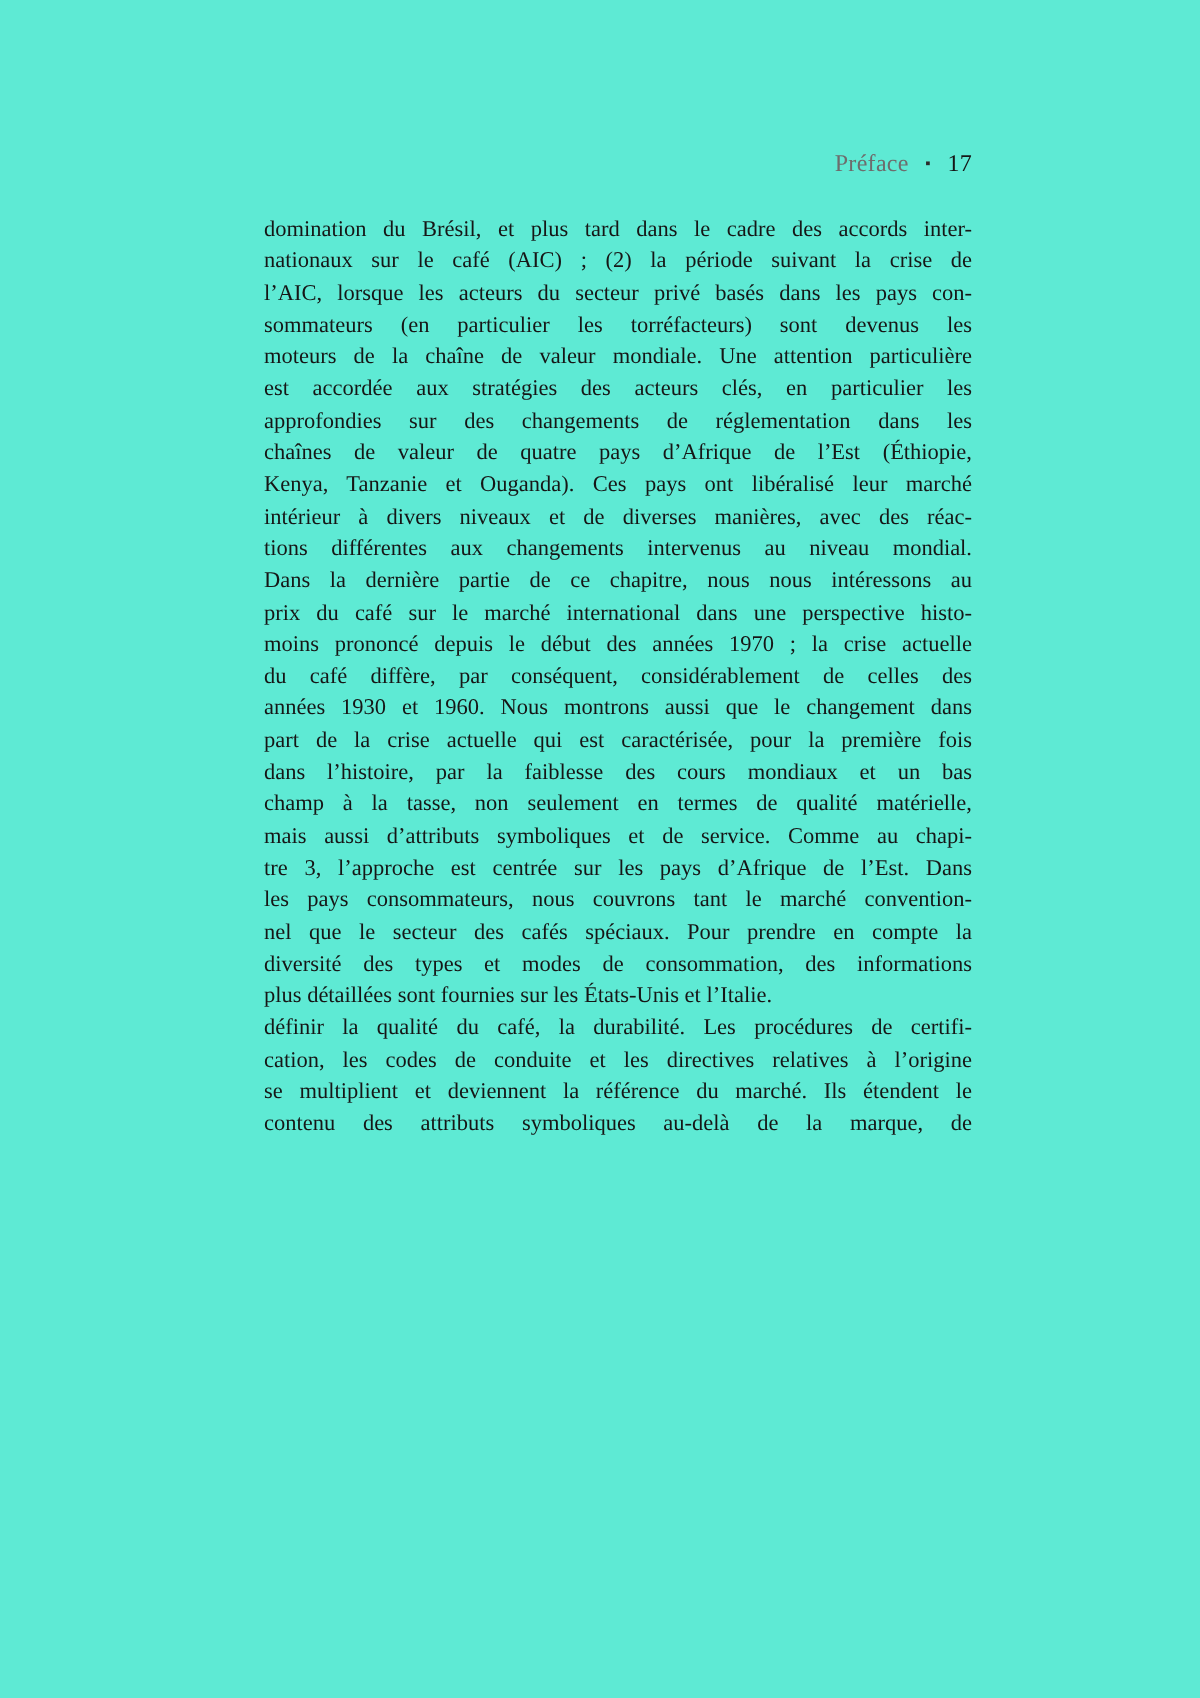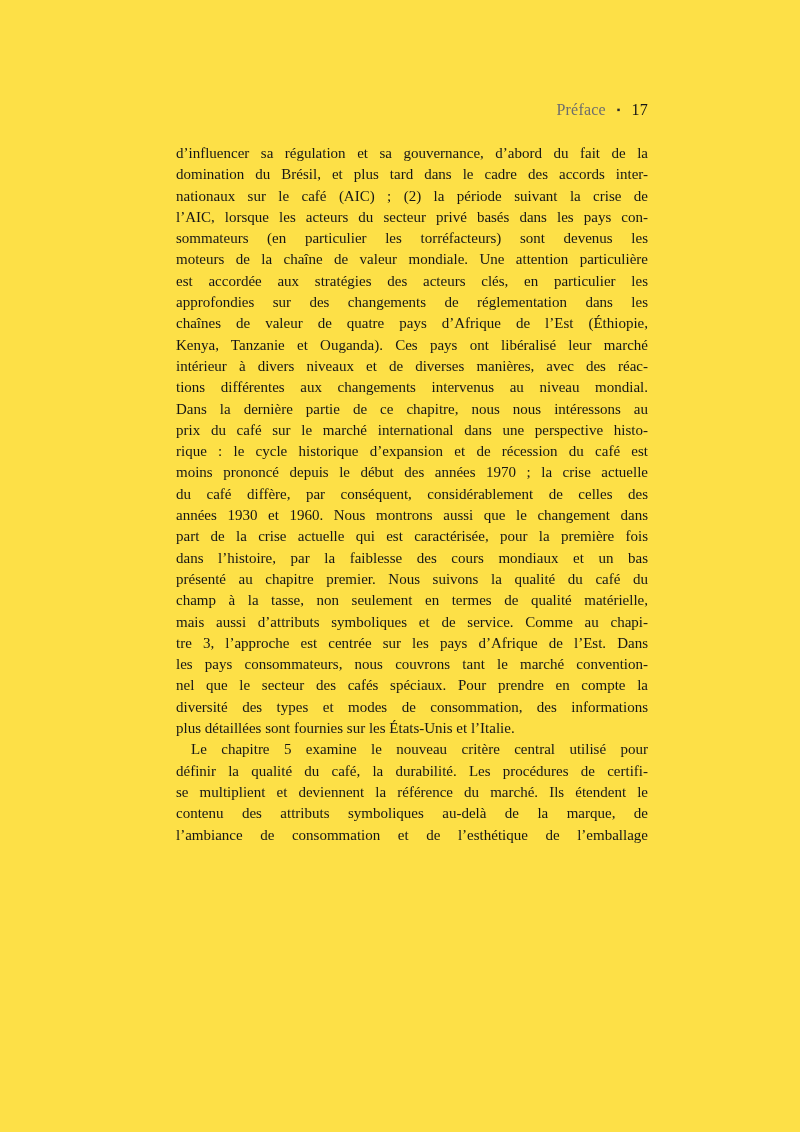--- a/index.html
+++ b/index.html
@@ -4,21 +4,21 @@
 <style>
   html, body {
     margin: 0;
     padding: 0;
     background: #ffffff;
   }
   .page {
     position: relative;
     width: 800px;
     height: 1132px;
-    background: #fde047;
+    background: #5eead4;
     overflow: hidden;
     font-family: "Liberation Serif", "DejaVu Serif", serif;
     color: #161616;
   }
   .content {
     position: absolute;
     left: 176px;
     top: 0;
     width: 472px;
   }
@@ -70,54 +70,50 @@
 
 <div class="page">
   <div class="content">
 
     <div class="running-header">
       <span class="running-title">Préface</span><span class="sep-bullet">▪</span><span class="page-number">17</span>
     </div>
 
     <div class="textblock">
         <div class="paragraph">
-          <div class="line">d’influencer sa régulation et sa gouvernance, d’abord du fait de la</div>
           <div class="line">domination du Brésil, et plus tard dans le cadre des accords inter-</div>
           <div class="line">nationaux sur le café (AIC) ; (2) la période suivant la crise de</div>
           <div class="line">l’AIC, lorsque les acteurs du secteur privé basés dans les pays con-</div>
           <div class="line">sommateurs (en particulier les torréfacteurs) sont devenus les</div>
           <div class="line">moteurs de la chaîne de valeur mondiale. Une attention particulière</div>
           <div class="line">est accordée aux stratégies des acteurs clés, en particulier les</div>
           <div class="line">approfondies sur des changements de réglementation dans les</div>
           <div class="line">chaînes de valeur de quatre pays d’Afrique de l’Est (Éthiopie,</div>
           <div class="line">Kenya, Tanzanie et Ouganda). Ces pays ont libéralisé leur marché</div>
           <div class="line">intérieur à divers niveaux et de diverses manières, avec des réac-</div>
           <div class="line">tions différentes aux changements intervenus au niveau mondial.</div>
           <div class="line">Dans la dernière partie de ce chapitre, nous nous intéressons au</div>
           <div class="line">prix du café sur le marché international dans une perspective histo-</div>
-          <div class="line">rique : le cycle historique d’expansion et de récession du café est</div>
           <div class="line">moins prononcé depuis le début des années 1970 ; la crise actuelle</div>
           <div class="line">du café diffère, par conséquent, considérablement de celles des</div>
           <div class="line">années 1930 et 1960. Nous montrons aussi que le changement dans</div>
           <div class="line">part de la crise actuelle qui est caractérisée, pour la première fois</div>
           <div class="line">dans l’histoire, par la faiblesse des cours mondiaux et un bas</div>
         </div>
         <div class="paragraph">
-          <div class="line">présenté au chapitre premier. Nous suivons la qualité du café du</div>
           <div class="line">champ à la tasse, non seulement en termes de qualité matérielle,</div>
           <div class="line">mais aussi d’attributs symboliques et de service. Comme au chapi-</div>
           <div class="line">tre 3, l’approche est centrée sur les pays d’Afrique de l’Est. Dans</div>
           <div class="line">les pays consommateurs, nous couvrons tant le marché convention-</div>
           <div class="line">nel que le secteur des cafés spéciaux. Pour prendre en compte la</div>
           <div class="line">diversité des types et modes de consommation, des informations</div>
           <div class="line lastline">plus détaillées sont fournies sur les États-Unis et l’Italie.</div>
         </div>
         <div class="paragraph">
-          <div class="line indent">Le chapitre 5 examine le nouveau critère central utilisé pour</div>
           <div class="line">définir la qualité du café, la durabilité. Les procédures de certifi-</div>
+          <div class="line">cation, les codes de conduite et les directives relatives à l’origine</div>
           <div class="line">se multiplient et deviennent la référence du marché. Ils étendent le</div>
           <div class="line">contenu des attributs symboliques au-delà de la marque, de</div>
-          <div class="line">l’ambiance de consommation et de l’esthétique de l’emballage</div>
         </div>
       </div>
 
   </div>
 </div>
 
 </body></html>

